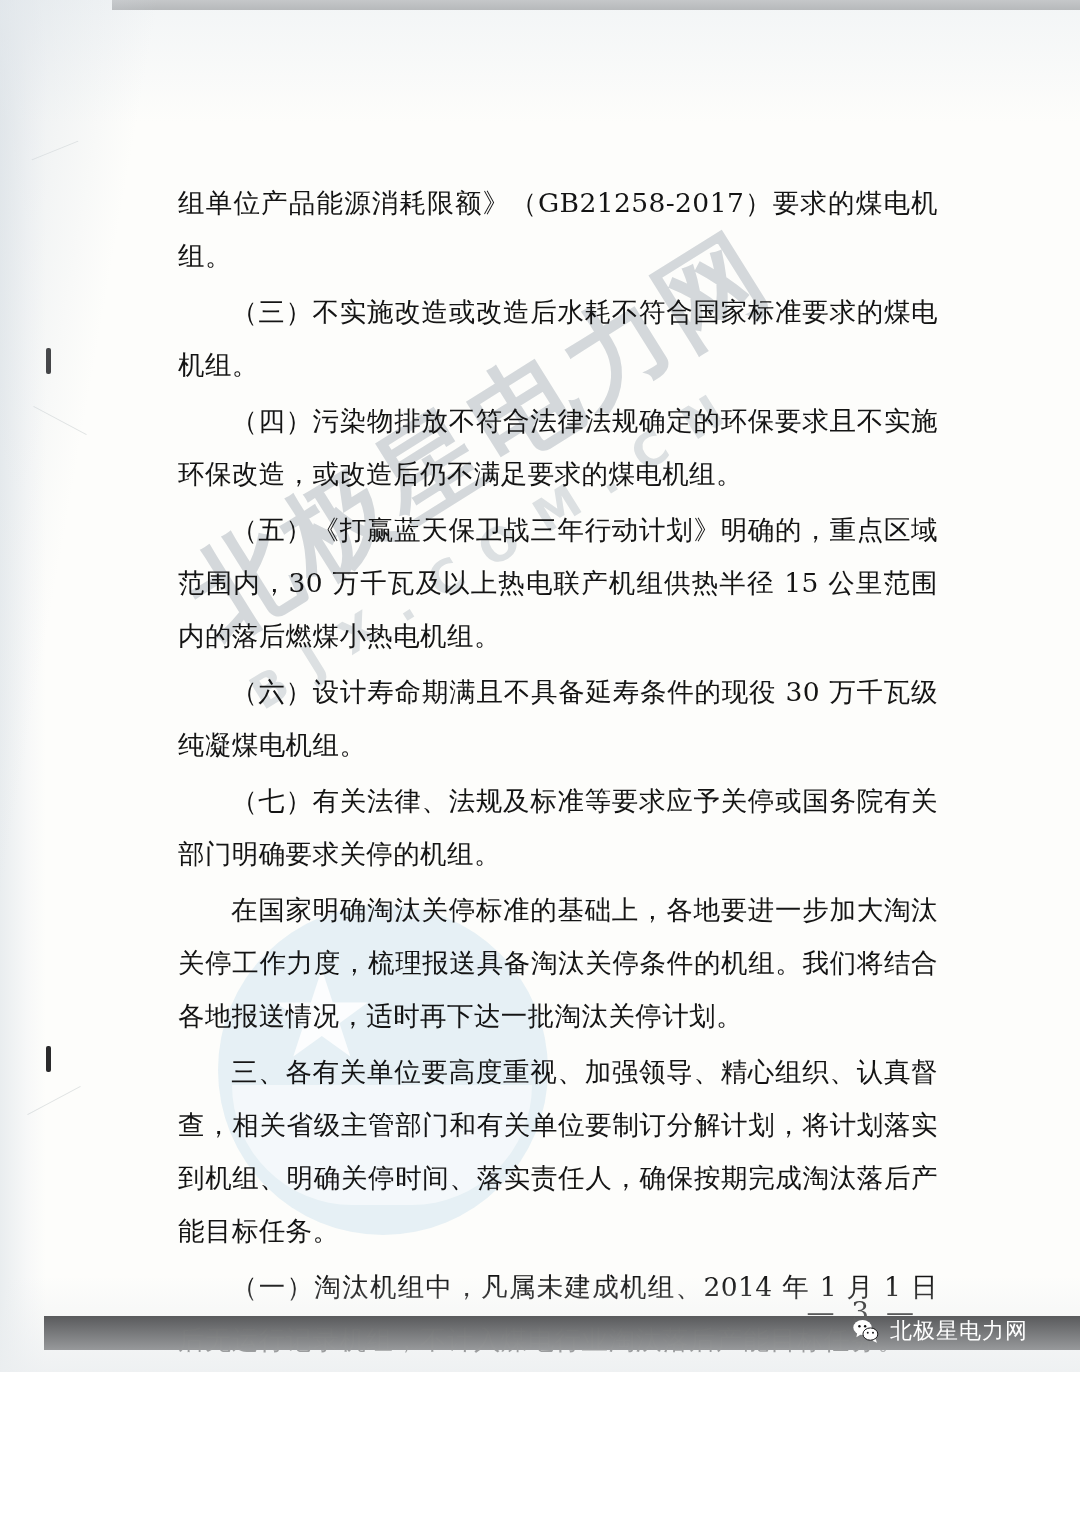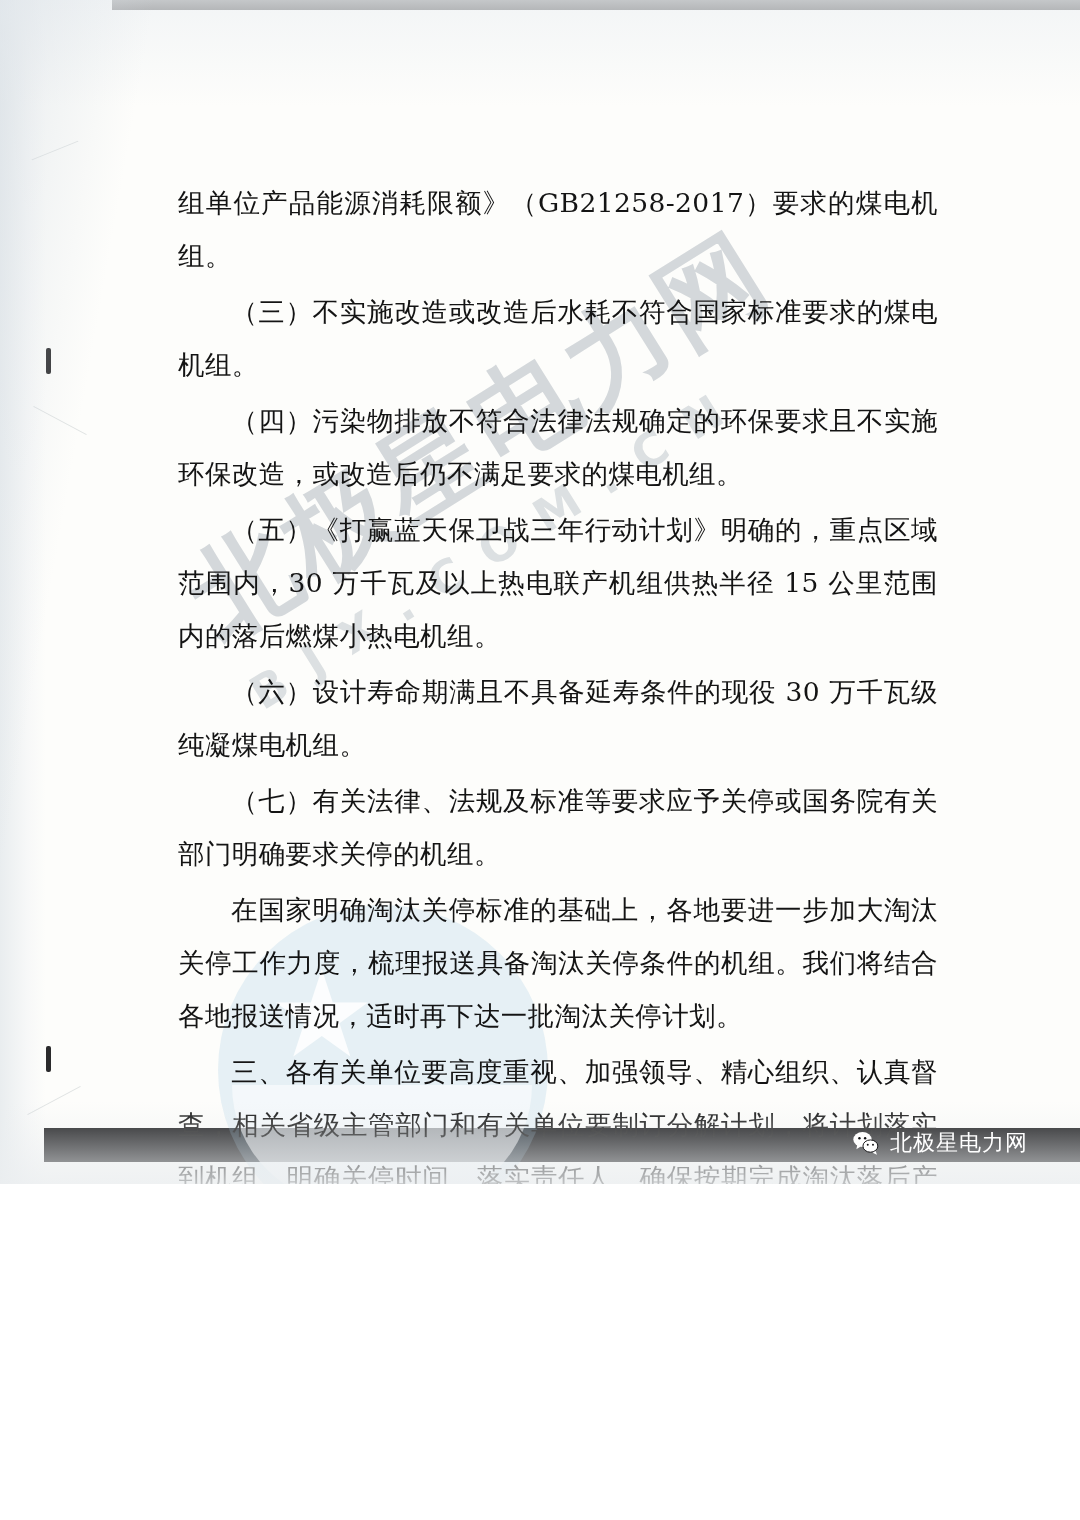--- a/index.html
+++ b/index.html
@@ -3,21 +3,21 @@
 <meta charset="utf-8">
 <style>
   html, body {
     margin: 0;
     padding: 0;
     background: #ffffff;
   }
   #page {
     position: relative;
     width: 1080px;
-    height: 1184px;
+    height: 1372px;
     background: #fdfdfb;
     overflow: hidden;
     font-family: "DejaVu Serif", "Liberation Serif", serif;
   }
 
   
   #page::before {
     content: "";
     position: absolute;
     inset: 0;

